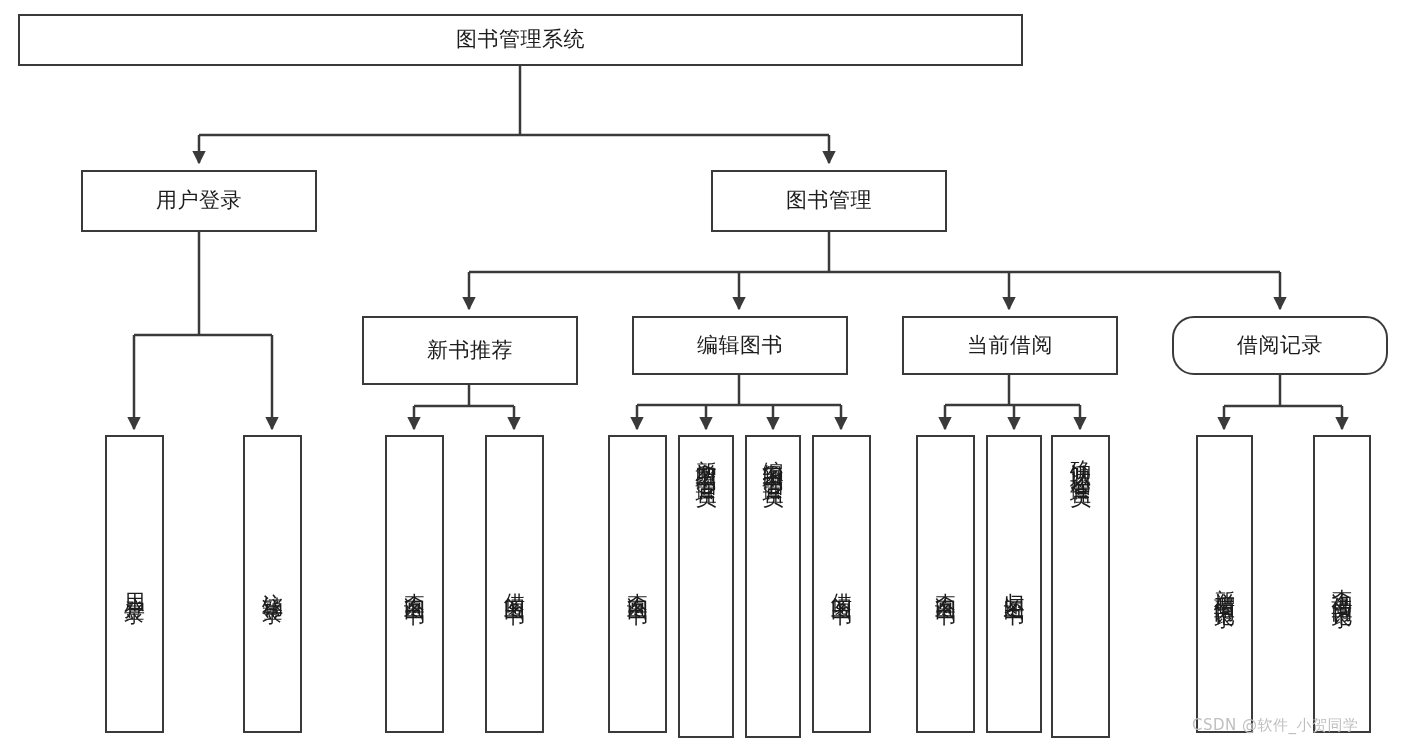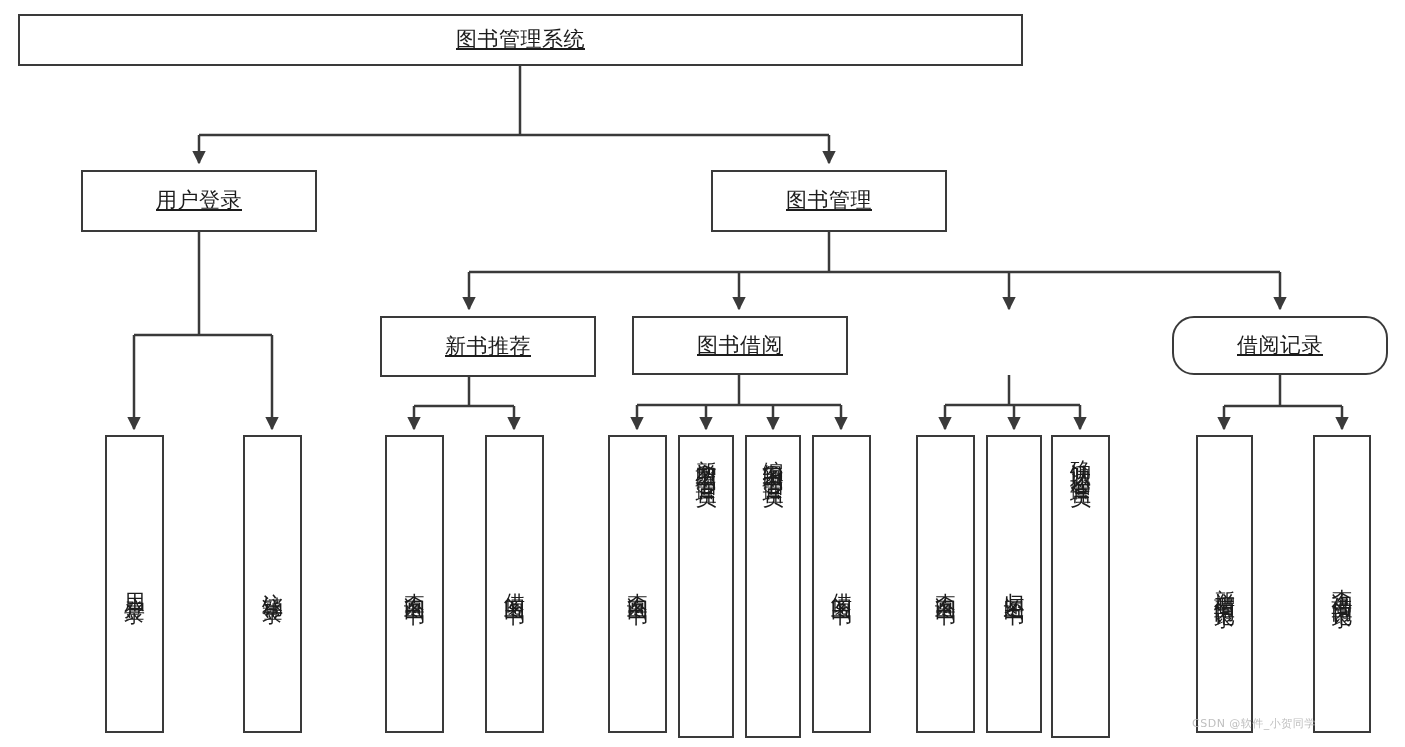--- a/index.html
+++ b/index.html
@@ -32,21 +32,20 @@
     display: flex;
     align-items: center;
     justify-content: center;
   }
   .node-label-h {
     font-size: 21px;
     color: #1c1c1c;
     line-height: 1.2;
     letter-spacing: 0.5px;
     white-space: nowrap;
-    text-decoration: underline;
   }
   .node-box.vertical {
     align-items: flex-start;
     justify-content: center;
     padding-top: 6px;
   }
   .node-label-v {
     font-size: 21px;
     color: #1c1c1c;
     writing-mode: vertical-rl;
@@ -55,21 +54,21 @@
     line-height: 1.05;
     white-space: nowrap;
   }
   
   .node-box.vertical.centered {
     align-items: center;
     padding-top: 0;
   }
   .watermark {
     position: absolute;
-    font-size: 11px;
+    font-size: 15px;
     color: #bfbfbf;
     white-space: nowrap;
     letter-spacing: 0.5px;
   }
 </style>
 </head>
 <body>
 
 <div id="diagram-root">
 
@@ -127,25 +126,28 @@
     <span class="node-label-h">图书管理系统</span>
   </div>
 
   <div class="node-box" style="left:81px; top:170px; width:236px; height:62px;">
     <span class="node-label-h">用户登录</span>
   </div>
   <div class="node-box" style="left:711px; top:170px; width:236px; height:62px;justify-content:center;">
     <span class="node-label-h">图书管理</span>
   </div>
 
-  <div class="node-box" style="left:362px; top:316px; width:216px; height:61px;margin-left:18px;">
+  <div class="node-box" style="left:362px; top:316px; width:216px; height:69px;">
     <span class="node-label-h">新书推荐</span>
   </div>
   <div class="node-box" style="left:632px; top:316px; width:216px; height:59px;">
-    <span class="node-label-h">图书借阅</span>
+    <span class="node-label-h">编辑图书</span>
+  </div>
+  <div class="node-box" style="left:902px; top:316px; width:216px; height:59px;">
+    <span class="node-label-h">当前借阅</span>
   </div>
   <div class="node-box" style="left:1172px; top:316px; width:216px; height:59px;border-radius:22px;">
     <span class="node-label-h">借阅记录</span>
   </div>
 
   <div class="node-box vertical centered" style="left:105px; top:435px; width:59px; height:298px;">
     <span class="node-label-v">用户登录</span>
   </div>
   <div class="node-box vertical centered" style="left:243px; top:435px; width:59px; height:298px;">
     <span class="node-label-v">注销登录</span>

